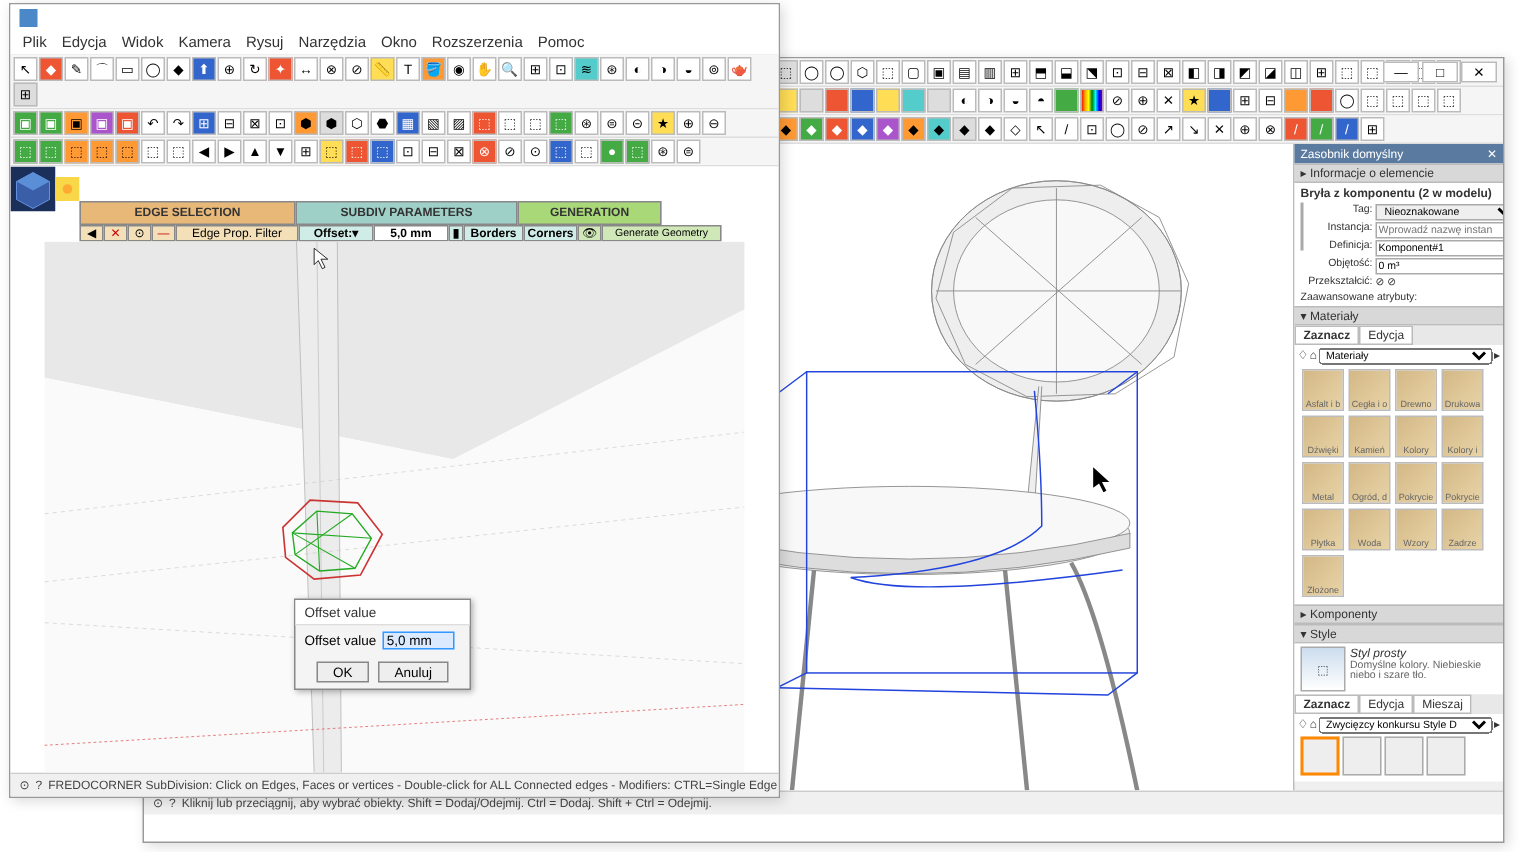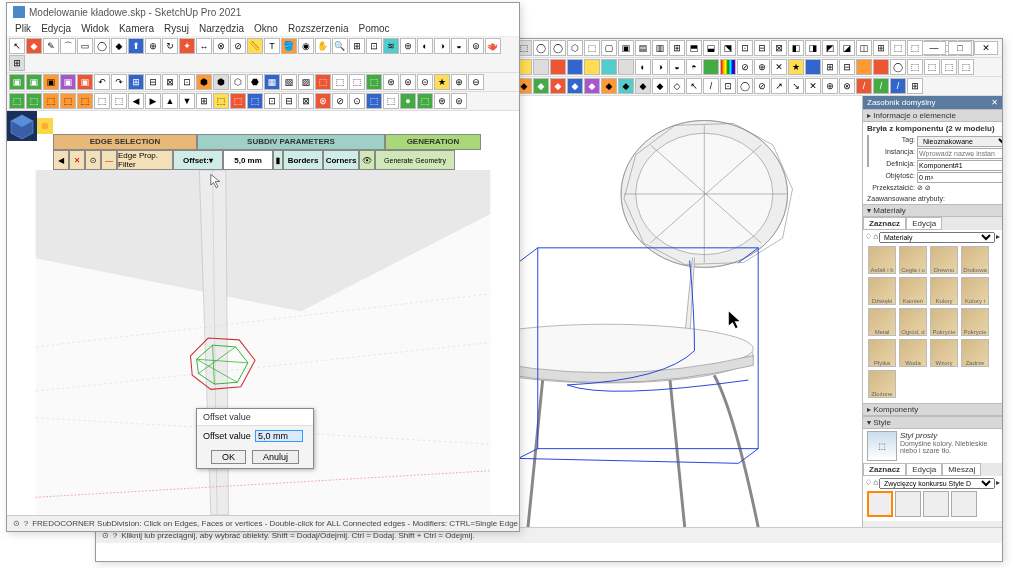--- a/index.html
+++ b/index.html
@@ -17,21 +17,21 @@
   .tb.blue { background: #36c; color:#fff; }
   .tb.green { background: #4a4; color:#fff; }
   .tb.yellow { background: #fd5; }
   .tb.orange { background: #f93; }
   .tb.purple { background: #a5c; color:#fff;}
   .tb.cyan { background: #5cc; }
   .tb.gray { background: #ddd; }
   .subd-hdr { display:flex; }
   .subd-hdr div { font-size:8px; font-weight:bold; text-align:center; color:#333; border:1px solid #888; line-height:14px;margin-top:23px; }
   .hdr-edge { width:144px; background:#e8b878; }
-  .hdr-subdiv { width:188px; background:#9fd0c8; }
+  .hdr-subdiv { width:148px; background:#9fd0c8; }
   .hdr-gen { width:96px; background:#a8d878; }
   .subd-ctrl { display:flex; }
   .subd-ctrl > div { border:1px solid #888; font-size:8px; display:flex; align-items:center; justify-content:center; }
   .edge-block { background:#f4e0b8; }
   .subdiv-block { background:#d0ece6;font-weight:bold; }
   .gen-block { background:#d0e8b8; }
   .viewport1 { position: relative; flex: 1; background: #fff; overflow: hidden; }
   .win1 .body, .win2 .body { display:flex; flex-direction:column; height: calc(100% - 18px); }
   .statusbar { height: 16px; background: #f0f0f0; border-top: 1px solid #ccc; font-size: 8px; color:#444; padding: 2px 6px; white-space:nowrap; overflow:hidden; display:flex; align-items:center; gap:4px;}
   .dialog { position:absolute; left:189px; top:238px; width:118px; background:#f4f4f4; border:1px solid #888; box-shadow:1px 1px 4px rgba(0,0,0,0.3); z-index:5;}
@@ -301,21 +301,20 @@
       <span>⊙</span>
       <span>?</span>
       <span>Kliknij lub przeciągnij, aby wybrać obiekty. Shift = Dodaj/Odejmij. Ctrl = Dodaj. Shift + Ctrl = Odejmij.</span>
     </div>
   </div>
 </div>
 
 <div class="window win1">
   <div class="titlebar">
     <div class="icon"></div>
-    <span>Modelowanie kładowe.skp - SketchUp Pro 2021</span>
   </div>
   <div class="body">
     <div class="menubar">
       <span>Plik</span>
       <span>Edycja</span>
       <span>Widok</span>
       <span>Kamera</span>
       <span>Rysuj</span>
       <span>Narzędzia</span>
       <span>Okno</span>
@@ -429,21 +428,21 @@
         <div class="subd-hdr">
           <div class="hdr-edge">EDGE SELECTION</div>
           <div class="hdr-subdiv">SUBDIV PARAMETERS</div>
           <div class="hdr-gen">GENERATION</div>
         </div>
         <div class="subd-ctrl">
           <div class="edge-block" style="width:16px;">◀</div>
           <div class="edge-block" style="width:16px;color:#c00;">✕</div>
           <div class="edge-block" style="width:16px;">⊙</div>
           <div class="edge-block" style="width:16px;color:#c00;">—</div>
-          <div class="edge-block" style="width:56px;">Edge Prop. Filter</div>
+          <div class="edge-block" style="width:82px;">Edge Prop. Filter</div>
           <div class="subdiv-block" style="width:50px;"><span>Offset:</span> ▾</div>
           <div class="subdiv-block" style="width:50px;background:#fff;">5,0 mm</div>
           <div class="subdiv-block" style="width:10px;">▮</div>
           <div class="subdiv-block" style="width:40px;">Borders</div>
           <div class="subdiv-block" style="width:36px;">Corners</div>
           <div class="gen-block" style="width:16px;">👁</div>
           <div class="gen-block" style="width:80px;line-height:7px;font-size:7px;">Generate Geometry</div>
         </div>
       </div>
     </div>

